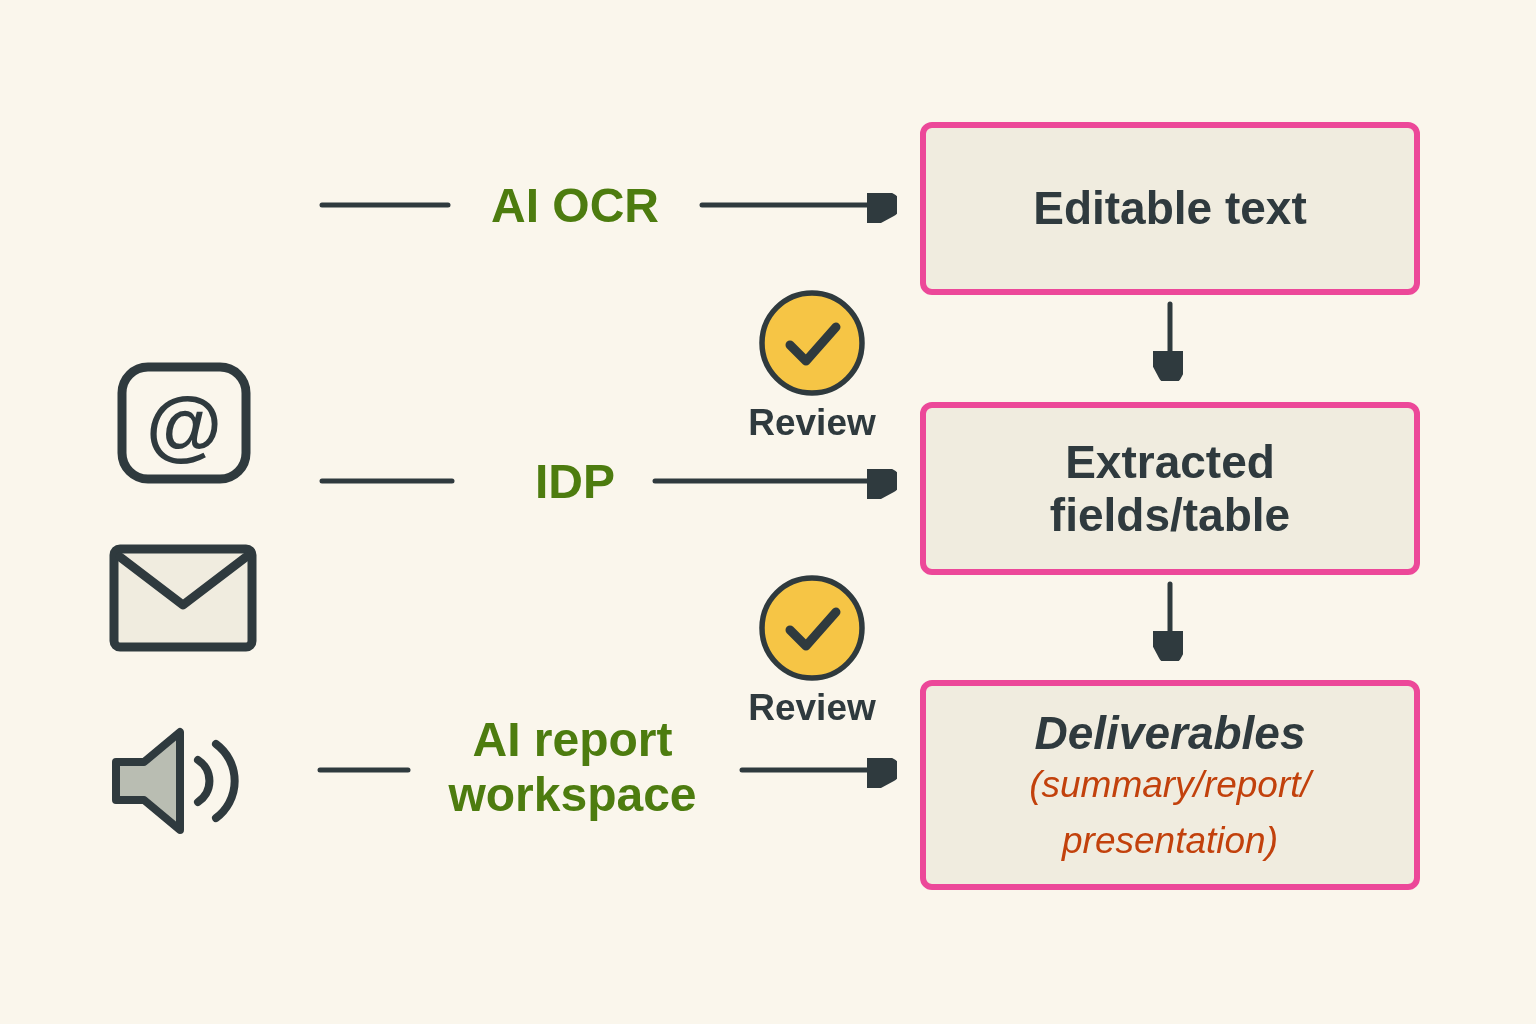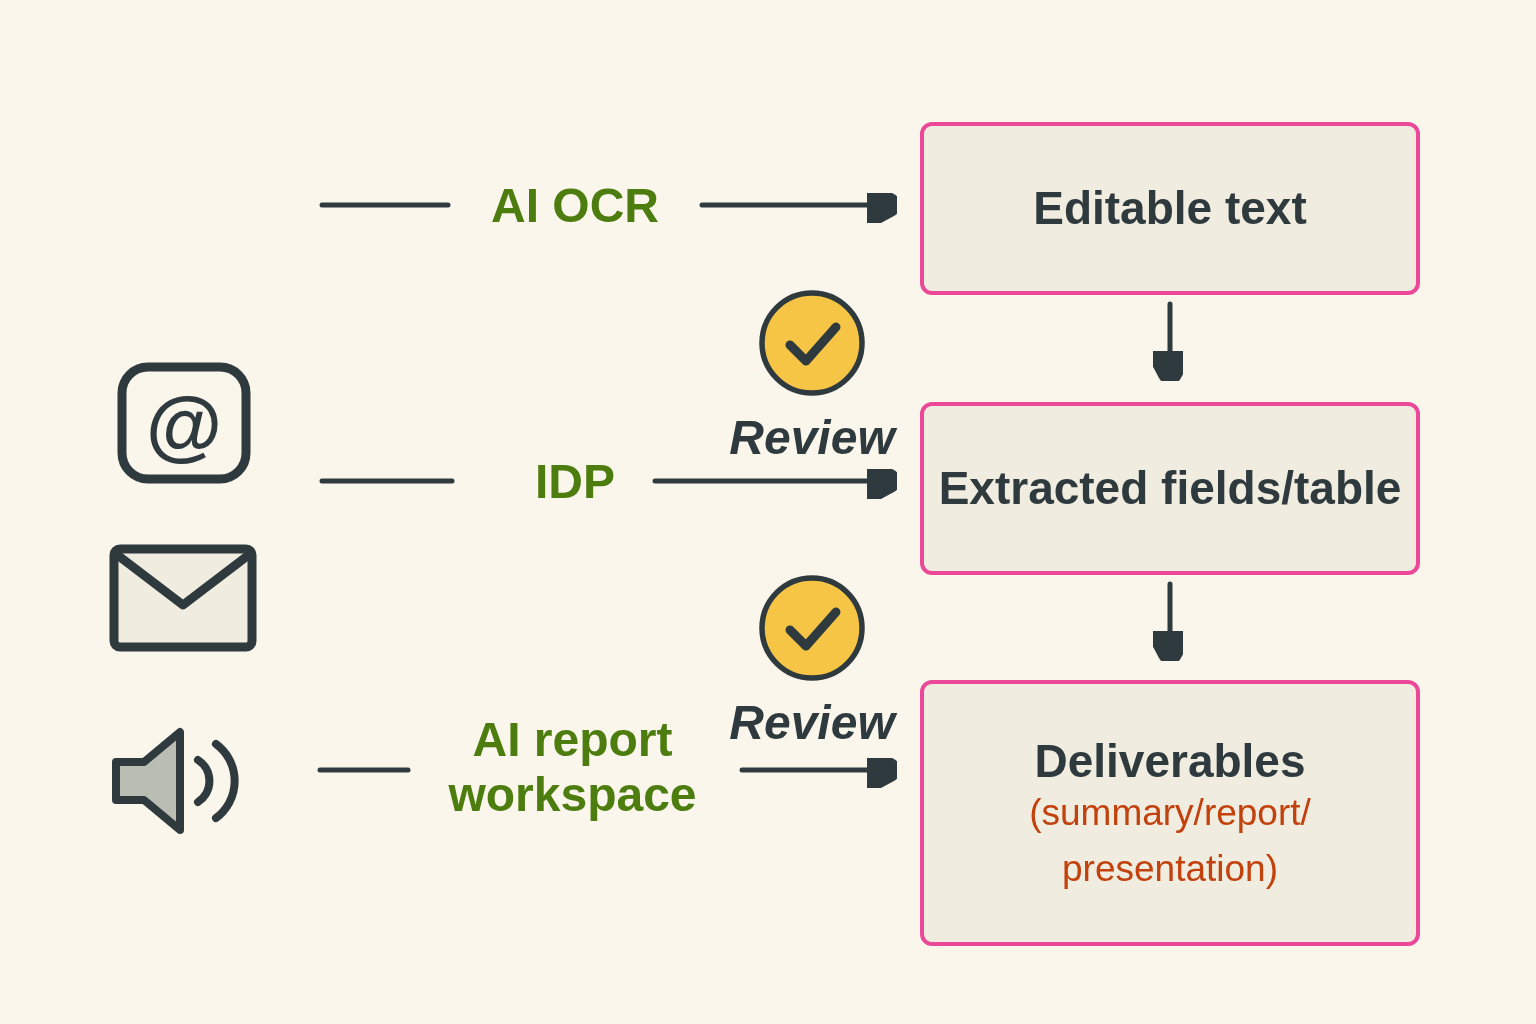--- a/index.html
+++ b/index.html
@@ -36,21 +36,21 @@
     font-size: 48px;
     line-height: 1.15;
     color: #4d7c0f;
     text-align: center;
   }
   .outbox {
     position: absolute;
     left: 920px;
     width: 500px;
     background: #F0ECDF;
-    border: 4px solid #ec4899;
+    border: 6px solid #ec4899;
     border-radius: 12px;
     display: flex;
     flex-direction: column;
     align-items: center;
     justify-content: center;
     text-align: center;
     padding: 8px 14px;
   }
   .outbox .box-title {
     font-weight: bold;
@@ -67,25 +67,24 @@
   }
   .review-badge {
     position: absolute;
     width: 130px;
     display: flex;
     flex-direction: column;
     align-items: center;
   }
   .review-badge .review-label {
     font-weight: bold;
-    font-size: 48px;
+    font-size: 37px;
     color: #2F3A3E;
-    margin-top: 12px;
+    margin-top: 4px;
     white-space: nowrap;
-    font-style: italic;
   }
 </style>
 </head>
 <body>
 
 <div class="canvas">
 
   <svg class="connectors" width="1536" height="1024" viewBox="0 0 1536 1024" aria-hidden="true">
     <defs>
       <marker id="arrowhead" markerWidth="6" markerHeight="6" refX="4.3" refY="2.5" orient="auto">
@@ -148,19 +147,19 @@
   </div>
 
   <div class="outbox" style="top:122px; height:173px;">
     <div class="box-title">Editable text</div>
   </div>
 
   <div class="outbox" style="top:402px; height:173px;text-align:center;">
     <div class="box-title">Extracted fields/table</div>
   </div>
 
-  <div class="outbox" style="top:680px; height:266px;">
+  <div class="outbox" style="top:680px; height:210px;font-style:italic;">
     <div class="box-title">Deliverables</div>
     <div class="box-subtitle">(summary/report/</div>
     <div class="box-subtitle" style="margin-top:12px;">presentation)</div>
   </div>
 
 </div>
 
 </body></html>

